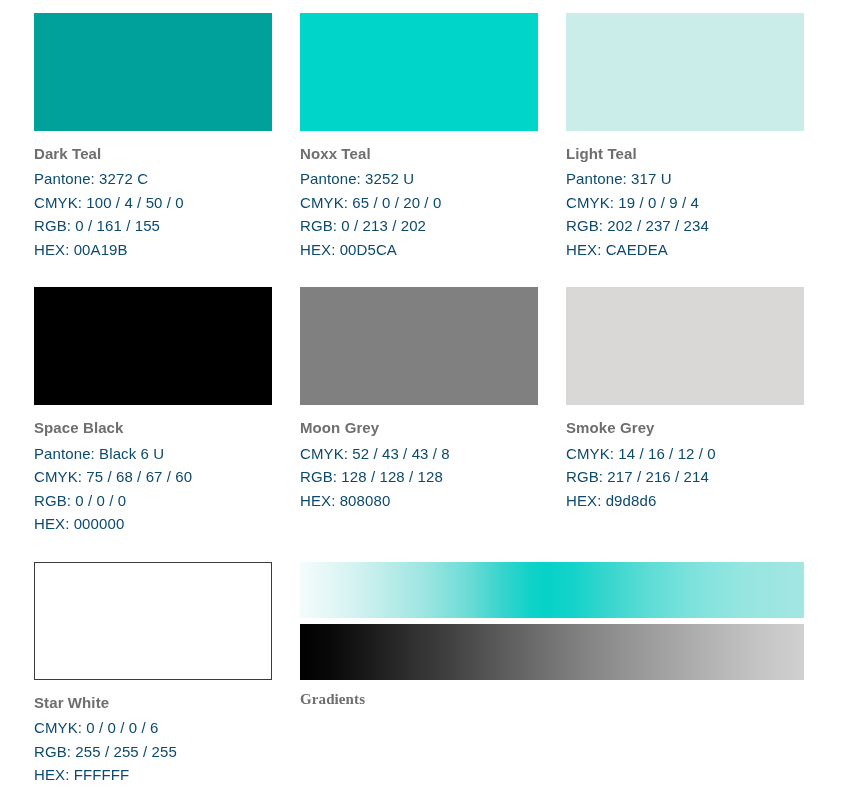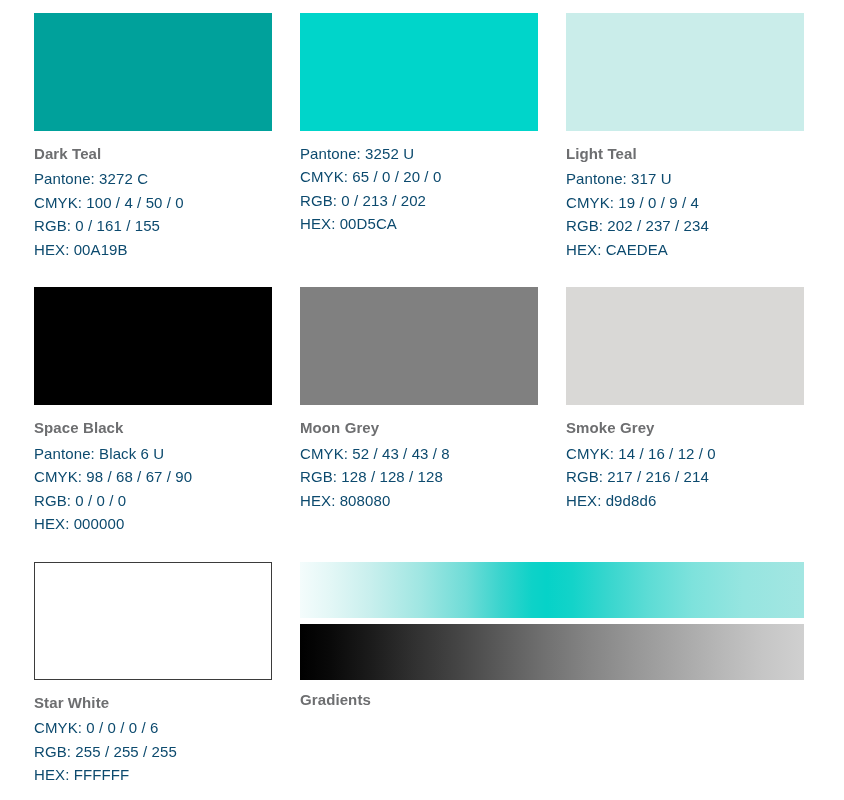--- a/index.html
+++ b/index.html
@@ -69,20 +69,21 @@
     font-weight: normal;
     color: #0c4a6e;
     letter-spacing: .1px;
     white-space: nowrap;
   }
 
   
   .gradient-cell {
     width: 504px;
     flex: 0 0 504px;
+    font-family: Liberation Serif, serif;
   }
 
   .gradient-stack {
     display: flex;
     flex-direction: column;
     gap: 6px;
   }
 
   .gradient-bar {
     width: 504px;
@@ -147,20 +148,21 @@
         <div class="chip-line">Pantone: 3272 C</div>
         <div class="chip-line">CMYK: 100 / 4 / 50 / 0</div>
         <div class="chip-line">RGB: 0 / 161 / 155</div>
         <div class="chip-line">HEX: 00A19B</div>
       </div>
     </div>
 
     <div class="swatch-cell">
       <div class="chip" style="background:#00D5CA"></div>
       <div class="chip-info">
+        <div class="chip-name">Noxx Teal</div>
         <div class="chip-line">Pantone: 3252 U</div>
         <div class="chip-line">CMYK: 65 / 0 / 20 / 0</div>
         <div class="chip-line">RGB: 0 / 213 / 202</div>
         <div class="chip-line">HEX: 00D5CA</div>
       </div>
     </div>
 
     <div class="swatch-cell">
       <div class="chip" style="background:#CAEDEA"></div>
       <div class="chip-info">
@@ -174,21 +176,21 @@
 
   </div>
 
   <div class="swatch-row">
 
     <div class="swatch-cell">
       <div class="chip" style="background:#000000"></div>
       <div class="chip-info">
         <div class="chip-name">Space Black</div>
         <div class="chip-line">Pantone: Black 6 U</div>
-        <div class="chip-line">CMYK: 98 / 68 / 67 / 90</div>
+        <div class="chip-line">CMYK: 75 / 68 / 67 / 60</div>
         <div class="chip-line">RGB: 0 / 0 / 0</div>
         <div class="chip-line">HEX: 000000</div>
       </div>
     </div>
 
     <div class="swatch-cell">
       <div class="chip" style="background:#808080"></div>
       <div class="chip-info">
         <div class="chip-name">Moon Grey</div>
         <div class="chip-line">CMYK: 52 / 43 / 43 / 8</div>

